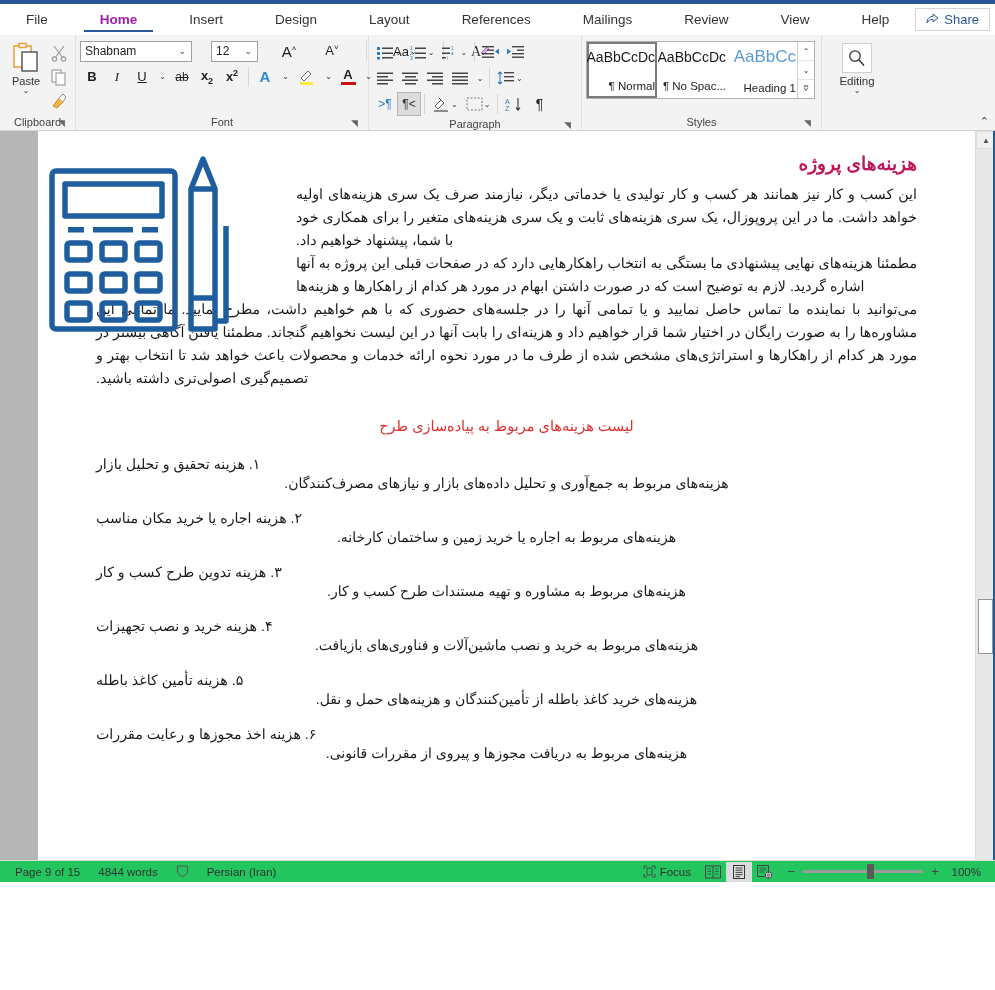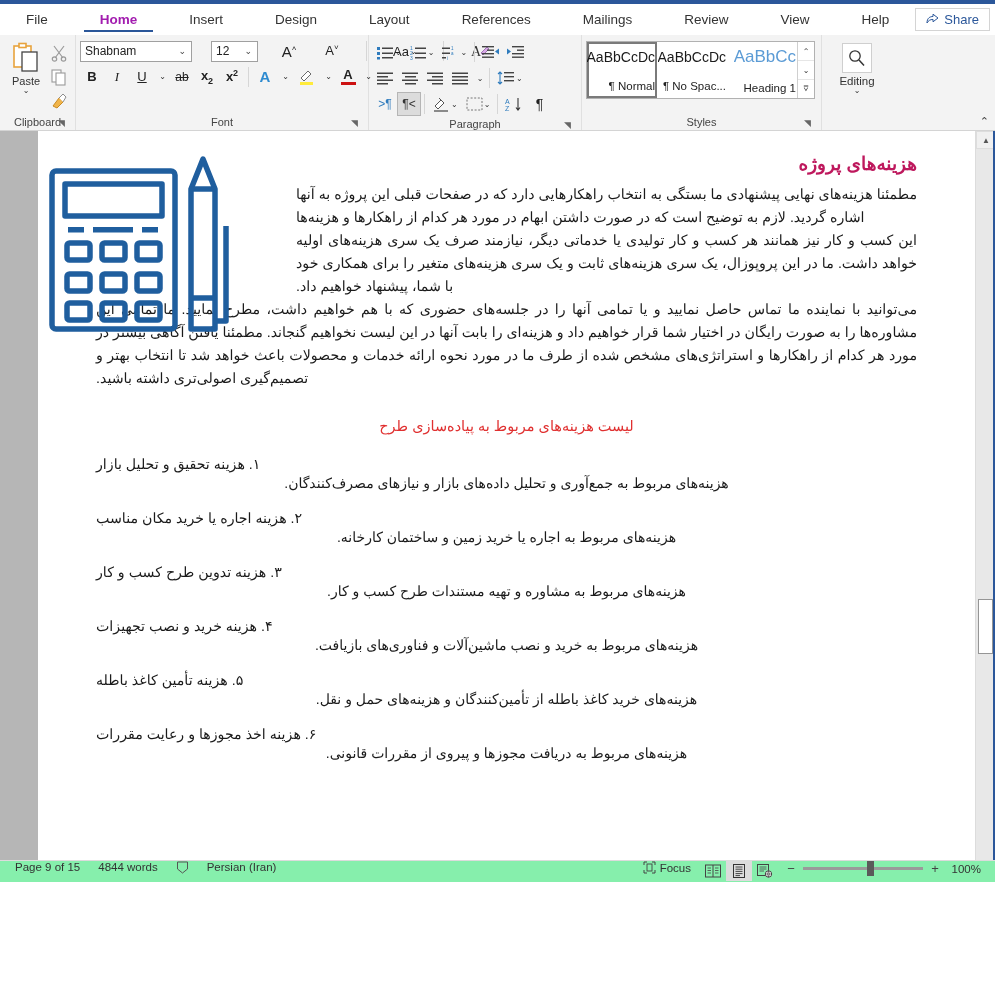--- a/index.html
+++ b/index.html
@@ -287,24 +287,24 @@
     cursor: pointer;
   }
   .doc-right-edge {
     position: absolute; right: 0; top:0; bottom:0;
     width: 2px; background: #2b579a;
   }
 
   
   .statusbar {
     height: 22px;
-    background: #86efac;
+    background: #22c55e;
     border-top: 1px solid #dcdcdc;
     display: flex;
-    align-items: flex-start;
+    align-items: center;
     font-size: 11.5px;
     color: #333;
     padding: 0 6px;
   }
   .status-item { padding: 0 9px; cursor: pointer; white-space: nowrap; display:flex; align-items:center; gap:4px;}
   .status-spacer { flex: 1; }
   .view-btn {
     width: 26px; height: 20px;
     display: flex; align-items: center; justify-content: center;
     cursor: pointer;
@@ -752,22 +752,22 @@
             <path d="M153 38 L165 8 L177 38 L177 178 L153 178 Z"></path>
             <path d="M153 38 L177 38"></path>
             <path d="M153 147 L177 147"></path>
             <path d="M188 75 L188 170 L175 170"></path>
           </g>
         </svg>
       </div>
 
       <h1 class="doc-h1">هزینه‌های پروژه</h1>
 
+      <p class="doc-p para-wrap-img">این کسب و کار نیز همانند هر کسب و کار تولیدی یا خدماتی دیگر، نیازمند صرف یک سری هزینه‌های اولیه خواهد داشت. ما در این پروپوزال، یک سری هزینه‌های ثابت و یک سری هزینه‌های متغیر را برای همکاری خود با شما، پیشنهاد خواهیم داد.</p>
       <p class="doc-p para-wrap-img">مطمئنا هزینه‌های نهایی پیشنهادی ما بستگی به انتخاب راهکارهایی دارد که در صفحات قبلی این پروژه به آنها اشاره گردید. لازم به توضیح است که در صورت داشتن ابهام در مورد هر کدام از راهکارها و هزینه‌ها</p>
-      <p class="doc-p para-wrap-img">این کسب و کار نیز همانند هر کسب و کار تولیدی یا خدماتی دیگر، نیازمند صرف یک سری هزینه‌های اولیه خواهد داشت. ما در این پروپوزال، یک سری هزینه‌های ثابت و یک سری هزینه‌های متغیر را برای همکاری خود با شما، پیشنهاد خواهیم داد.</p>
       <p class="doc-p">می‌توانید با نماینده ما تماس حاصل نمایید و یا تمامی آنها را در جلسه‌های حضوری که با هم خواهیم داشت، مطرح نمایید. ما تمامی این مشاوره‌ها را به صورت رایگان در اختیار شما قرار خواهیم داد و هزینه‌ای را بابت آنها در این لیست نخواهیم گنجاند. مطمئنا یافتن آگاهی بیشتر در مورد هر کدام از راهکارها و استراتژی‌های مشخص شده از طرف ما در مورد نحوه ارائه خدمات و محصولات باعث خواهد شد تا انتخاب بهتر و تصمیم‌گیری اصولی‌تری داشته باشید.</p>
 
       <p class="doc-subhead">لیست هزینه‌های مربوط به پیاده‌سازی طرح</p>
 
       <div class="list-block">
         <div class="list-item">
           <p class="list-title">۱. هزینه تحقیق و تحلیل بازار</p>
           <p class="list-desc">هزینه‌های مربوط به جمع‌آوری و تحلیل داده‌های بازار و نیازهای مصرف‌کنندگان.</p>
         </div>
         <div class="list-item">

